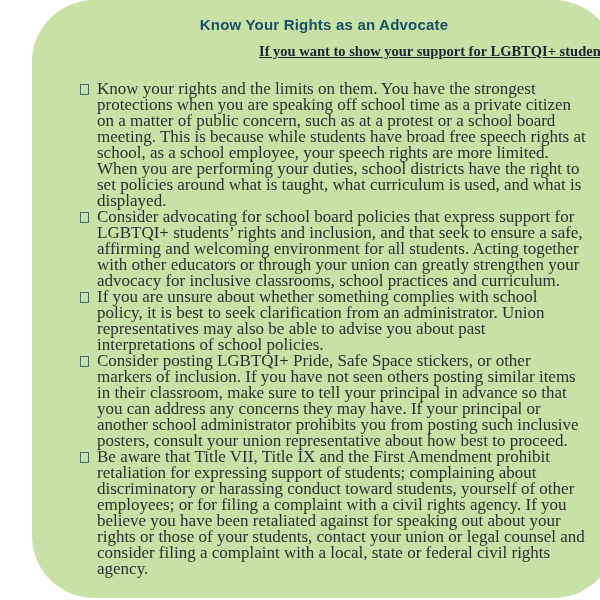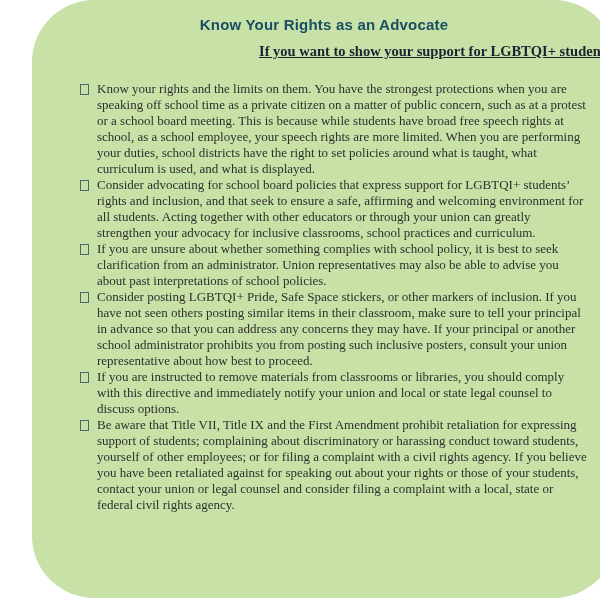--- a/index.html
+++ b/index.html
@@ -48,21 +48,21 @@
     text-decoration: underline;
   }
   .advice-list {
     list-style: none;
     margin: 21px 0 0 0;
     padding: 0 29px 0 48px;
   }
   .advice-list li {
     display: flex;
     align-items: flex-start;
-    font-size: 13px;
+    font-size: 17px;
     line-height: 16px;
     color: var(--body-color, #2f2f2f);
   }
   .cb {
     flex: 0 0 auto;
     width: 7px;
     height: 9px;
     border: 1px solid var(--checkbox-color, #46696a);
     margin: 3px 8px 0 0;
     background: transparent;
@@ -90,21 +90,17 @@
       <li>
         <span class="cb"></span>
         <span class="item-text">If you are unsure about whether something complies with school policy, it is best to seek clarification from an administrator. Union representatives may also be able to advise you about past interpretations of school policies.</span>
       </li>
       <li>
         <span class="cb"></span>
         <span class="item-text">Consider posting LGBTQI+ Pride, Safe Space stickers, or other markers of inclusion. If you have not seen others posting similar items in their classroom, make sure to tell your principal in advance so that you can address any concerns they may have. If your principal or another school administrator prohibits you from posting such inclusive posters, consult your union representative about how best to proceed.</span>
       </li>
       <li>
         <span class="cb"></span>
-        <span class="item-text">If you are instructed to remove materials from classrooms or libraries, you should comply with this directive and immediately notify your union and local or state legal counsel to discuss options.</span>
-      </li>
-      <li>
-        <span class="cb"></span>
         <span class="item-text">Be aware that Title VII, Title IX and the First Amendment prohibit retaliation for expressing support of students; complaining about discriminatory or harassing conduct toward students, yourself of other employees; or for filing a complaint with a civil rights agency. If you believe you have been retaliated against for speaking out about your rights or those of your students, contact your union or legal counsel and consider filing a complaint with a local, state or federal civil rights agency.</span>
       </li>
     </ul>
   </div>
 </div>
 
 </body></html>

